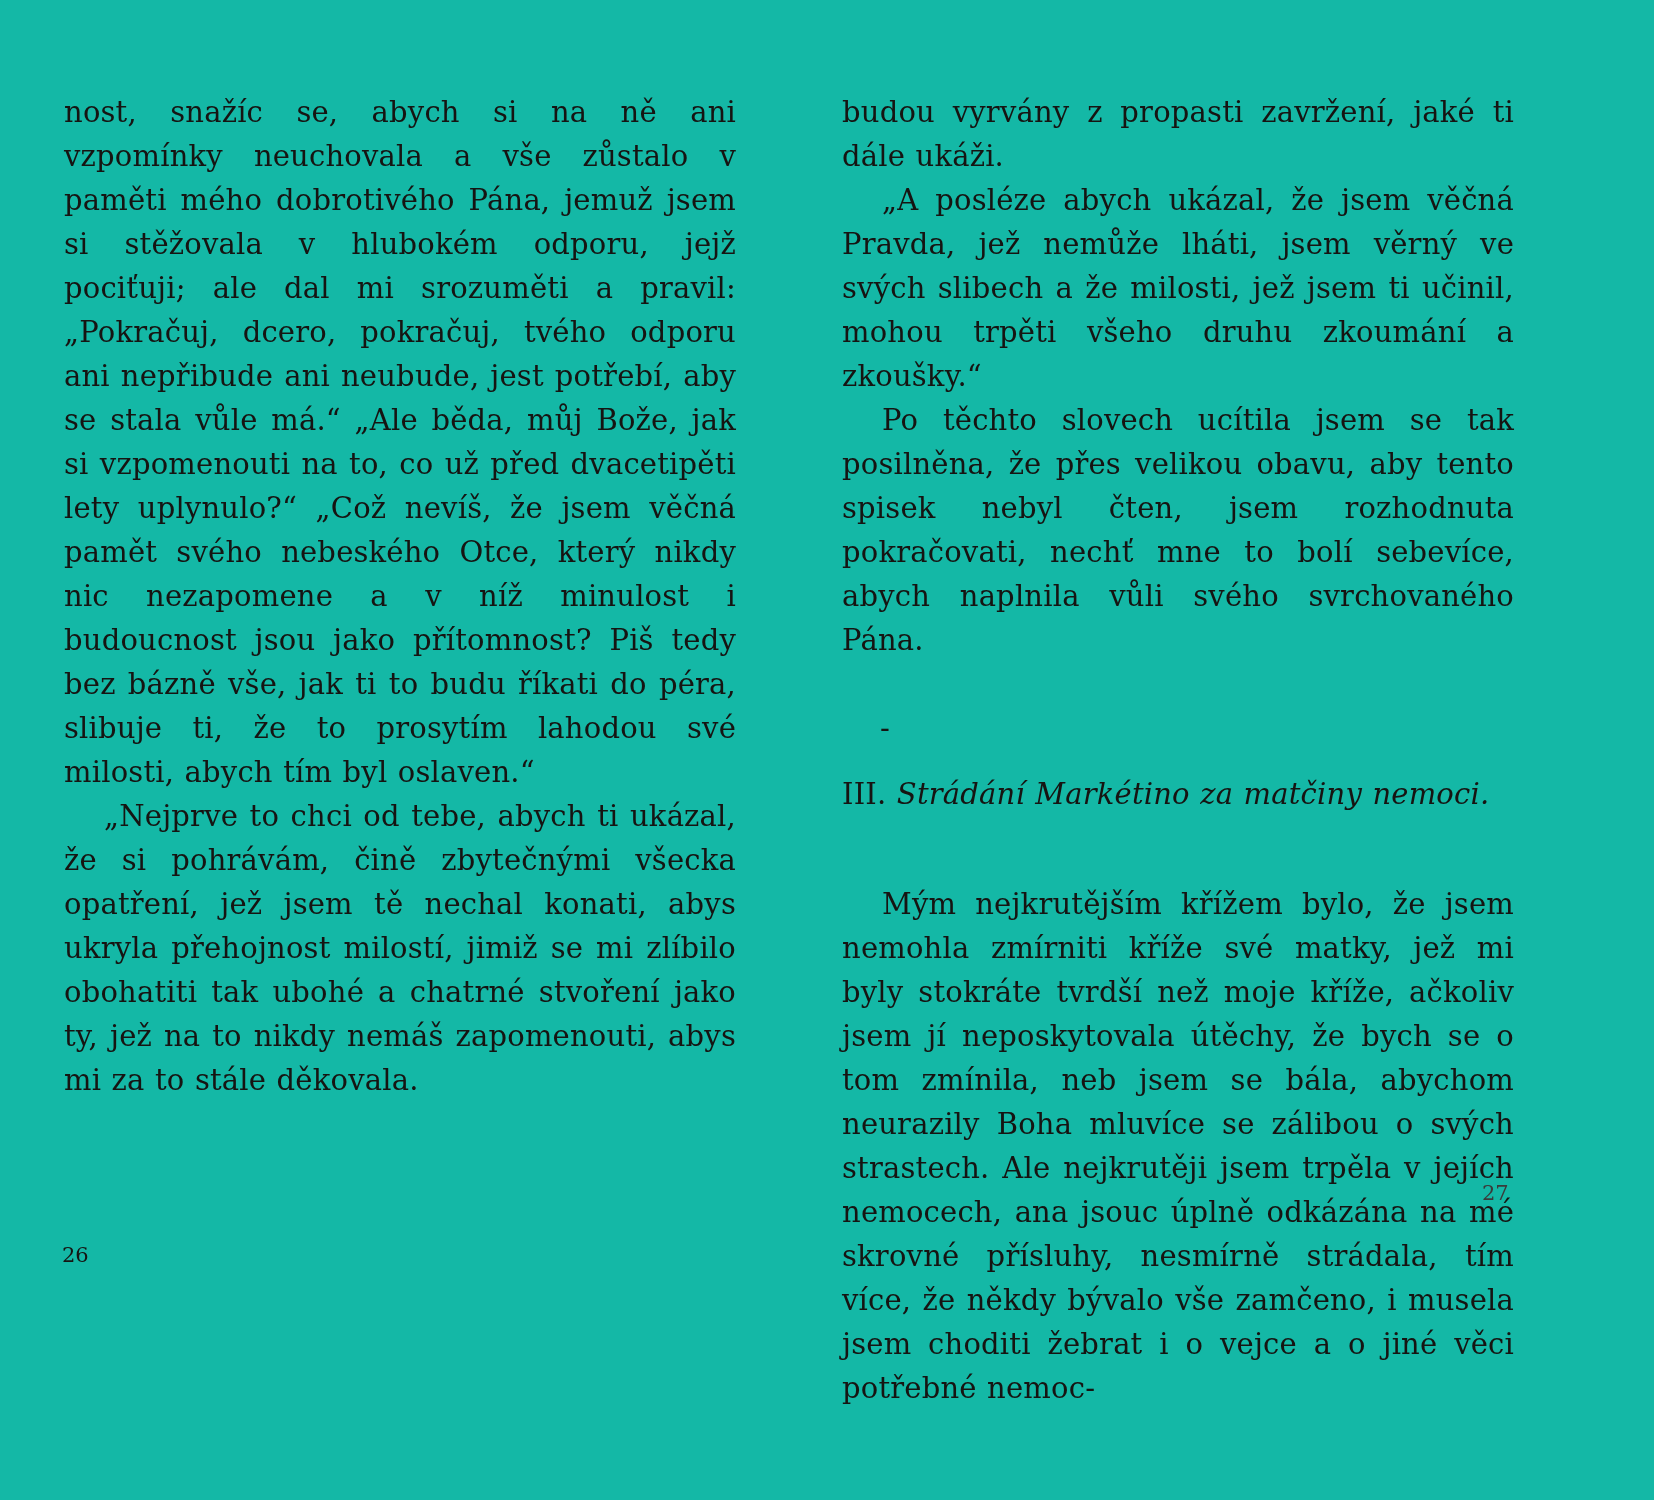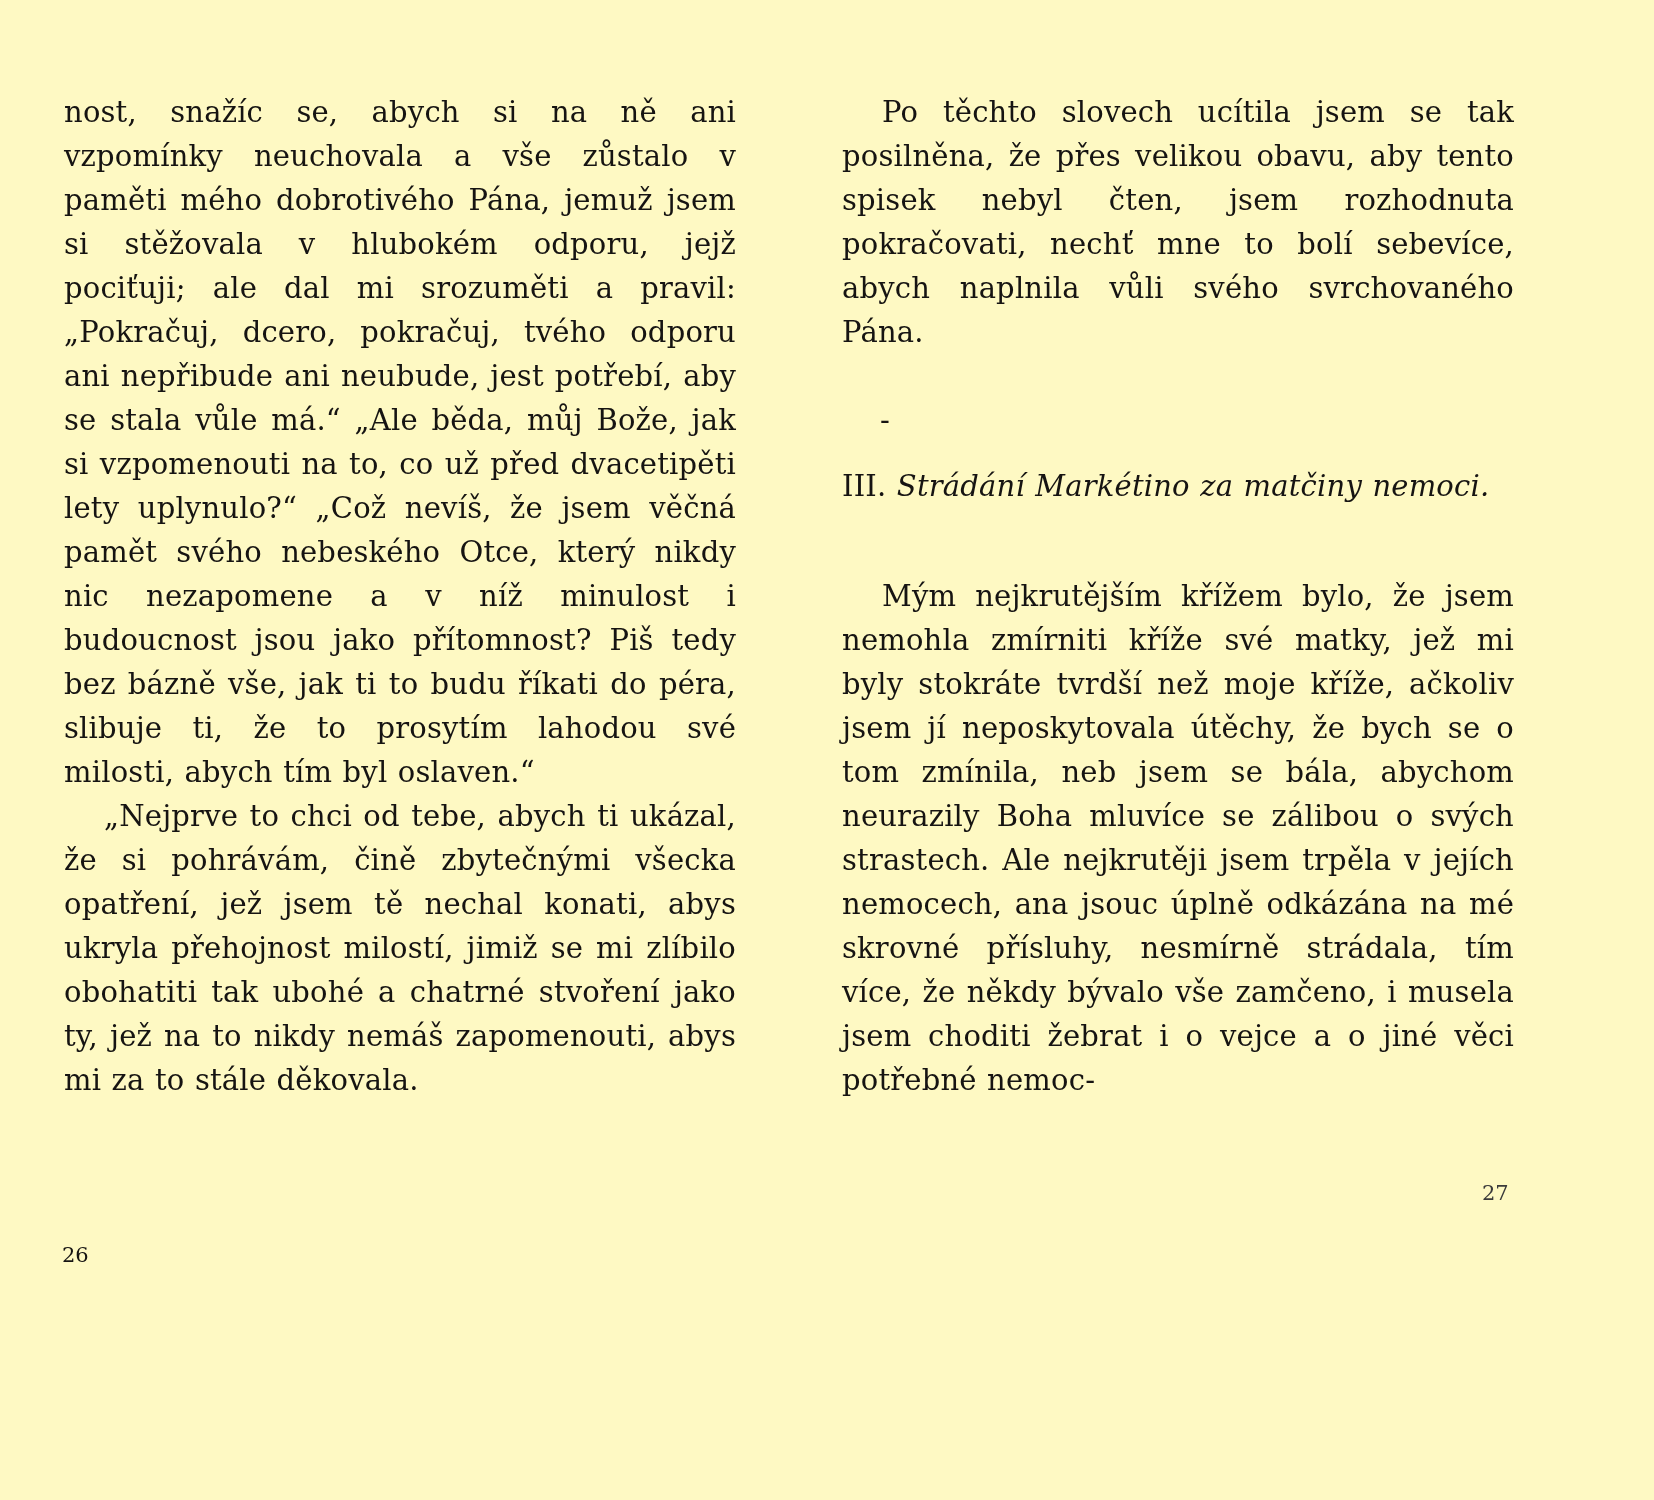--- a/index.html
+++ b/index.html
@@ -11,21 +11,21 @@
     width: 1654px;
     height: 1500px;
     position: relative;
     font-family: "DejaVu Serif", "Liberation Serif", serif;
     color: #161412;
     overflow: hidden;
   }
   .spread {
     position: absolute;
     inset: 0;
-    background: #fef9c3;
+    background: #14b8a6;
   }
   .text-column {
     position: absolute;
     top: 90px;
     width: 672px;
     font-size: 29px;
     line-height: 44px;
     text-align: justify;
     letter-spacing: 0.2px;
     word-spacing: 1px;
@@ -83,20 +83,22 @@
 
 <div class="spread">
 
   <div class="text-column col-left">
     <p class="para">nost, snažíc se, abych si na ně ani vzpomínky neuchovala a vše zůstalo v paměti mého dobrotivého Pána, jemuž jsem si stěžovala v hlubokém odporu, jejž pociťuji; ale dal mi srozuměti a pravil: „Pokračuj, dcero, pokračuj, tvého odporu ani nepřibude ani neubude, jest potřebí, aby se stala vůle má.“ „Ale běda, můj Bože, jak si vzpomenouti na to, co už před dvacetipěti lety uplynulo?“ „Což nevíš, že jsem věčná pamět svého nebeského Otce, který nikdy nic nezapomene a v níž minulost i budoucnost jsou jako přítomnost? Piš tedy bez bázně vše, jak ti to budu říkati do péra, slibuje ti, že to prosytím lahodou své milosti, abych tím byl oslaven.“</p>
     <p class="para indent">„Nejprve to chci od tebe, abych ti ukázal, že si pohrávám, čině zbytečnými všecka opatření, jež jsem tě nechal konati, abys ukryla přehojnost milostí, jimiž se mi zlíbilo obohatiti tak ubohé a chatrné stvoření jako ty, jež na to nikdy nemáš zapomenouti, abys mi za to stále děkovala.</p>
   </div>
   <div class="page-number num-left">26</div>
 
   <div class="text-column col-right">
+    <p class="para">budou vyrvány z propasti zavržení, jaké ti dále ukáži.</p>
+    <p class="para indent">„A posléze abych ukázal, že jsem věčná Pravda, jež nemůže lháti, jsem věrný ve svých slibech a že milosti, jež jsem ti učinil, mohou trpěti všeho druhu zkoumání a zkoušky.“</p>
     <p class="para indent">Po těchto slovech ucítila jsem se tak posilněna, že přes velikou obavu, aby tento spisek nebyl čten, jsem rozhodnuta pokračovati, nechť mne to bolí sebevíce, abych naplnila vůli svého svrchovaného Pána.</p>
 
     <div class="divider-mark">-</div>
 
     <p class="section-heading">
       <span class="heading-prefix">III.</span>
       <span class="heading-title">Strádání Markétino za matčiny nemoci.</span>
     </p>
 
     <p class="para indent after-heading">Mým nejkrutějším křížem bylo, že jsem nemohla zmírniti kříže své matky, jež mi byly stokráte tvrdší než moje kříže, ačkoliv jsem jí neposkytovala útěchy, že bych se o tom zmínila, neb jsem se bála, abychom neurazily Boha mluvíce se zálibou o svých strastech. Ale nejkrutěji jsem trpěla v jejích nemocech, ana jsouc úplně odkázána na mé skrovné přísluhy, nesmírně strádala, tím více, že někdy bývalo vše zamčeno, i musela jsem choditi žebrat i o vejce a o jiné věci potřebné nemoc-</p>

